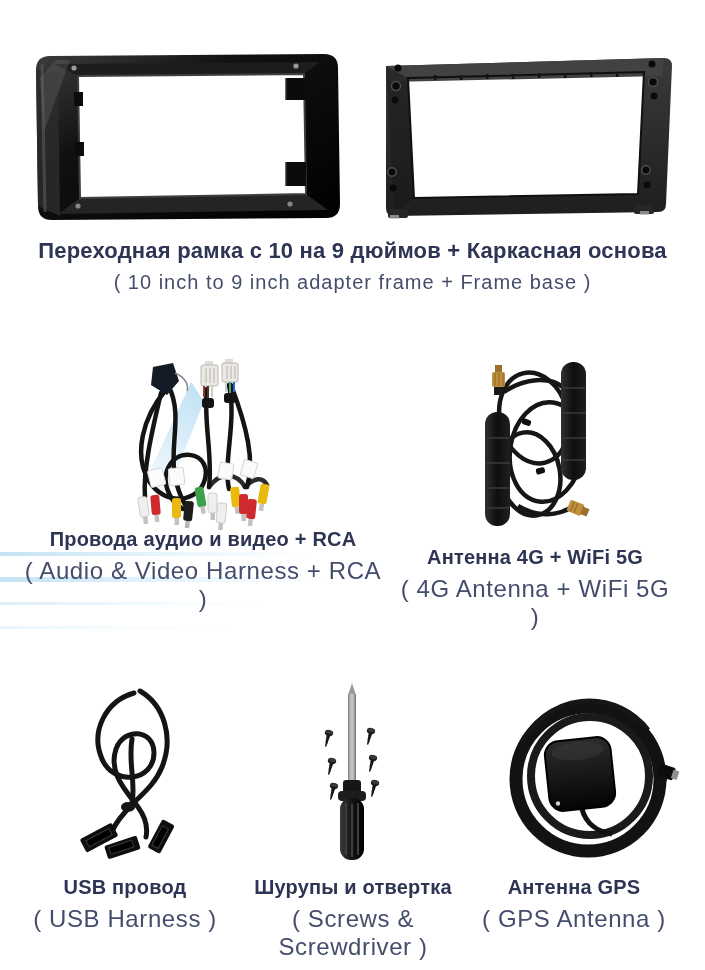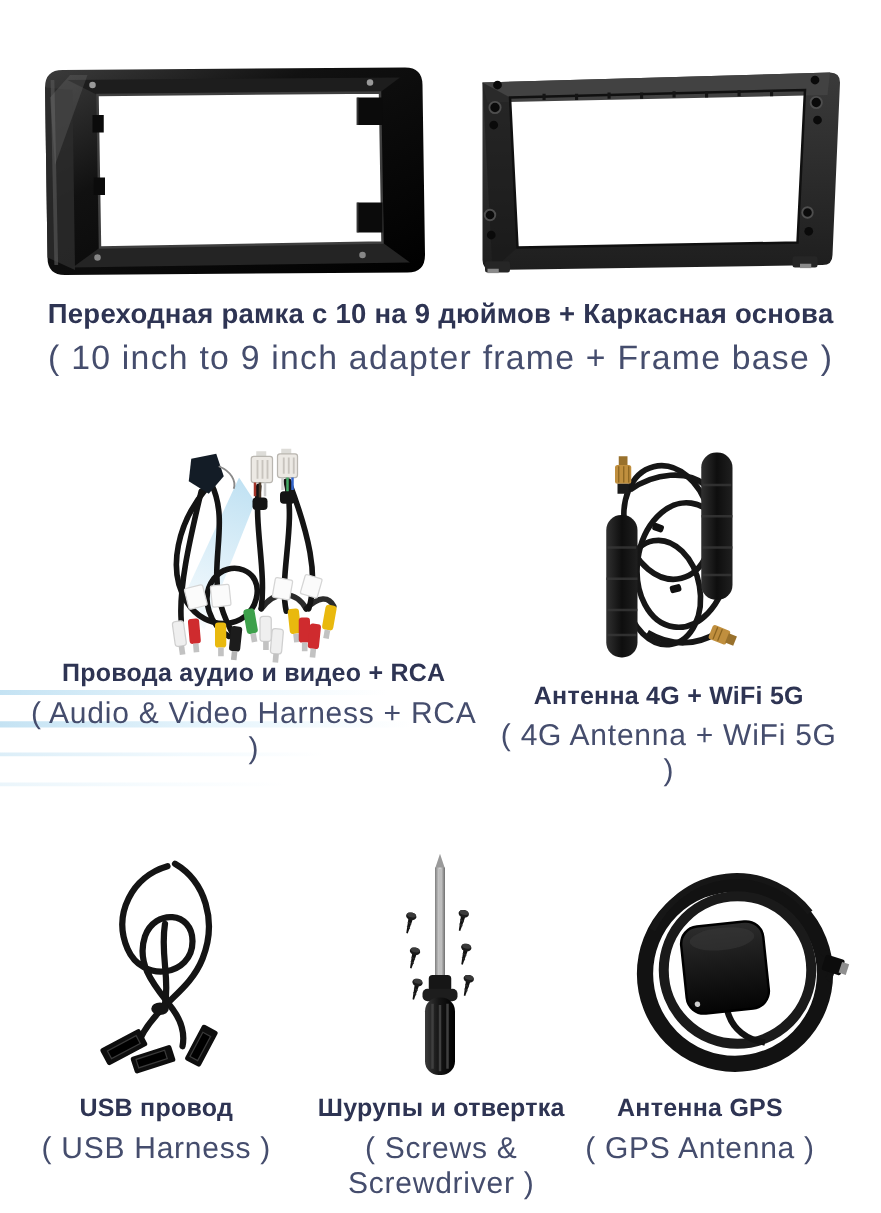--- a/index.html
+++ b/index.html
@@ -9,26 +9,26 @@
     font-family:"Liberation Sans", sans-serif;
     padding-left:40px;
   }
   .fig { position:absolute; margin:0; padding:0; z-index:2; }
   .fig svg { display:block; }
   .caption { position:absolute; text-align:center; z-index:3; }
   .cap-ru { font-weight:700; font-size:20px; letter-spacing:0.2px; color:#2e3453; line-height:1.1; }
   .cap-en { font-weight:400; font-size:24px; letter-spacing:0.6px; color:#454d6d; line-height:1.15; margin-top:7px; }
   .caption.header-cap { left:0; top:223px; width:705px; }
   .header-cap .cap-ru { font-size:22px; }
-  .header-cap .cap-en { font-size:27px; letter-spacing:1px; margin-top:8px; }
+  .header-cap .cap-en { font-size:20px; letter-spacing:1px; margin-top:8px; }
   .caption.mid-left  { left:20px;  top:512px; width:366px; }
   .caption.mid-right { left:395px; top:530px; width:280px; }
   .caption.bot-left  { left:25px;  top:860px; width:200px; }
   .caption.bot-mid   { left:230px; top:860px; width:246px; }
-  .caption.bot-right { left:460px; top:860px; width:200px; }
+  .caption.bot-right { left:474px; top:860px; width:200px; }
   
   .wm { position:absolute; z-index:1; pointer-events:none; }
   .wm-band { left:0; background:linear-gradient(to right,
       rgba(148,203,233,0.55), rgba(190,228,248,0.35) 55%, rgba(210,238,250,0) 100%); }
   .wm-band1 { top:536px; width:310px; height:4px; }
   .wm-band2 { top:561px; width:330px; height:5px; }
   .wm-band3 { top:586px; width:260px; height:3px; opacity:0.6; }
   .wm-band4 { top:610px; width:230px; height:3px; opacity:0.35; }
   .wm-tri {
     left:146px; top:366px; width:58px; height:122px;

